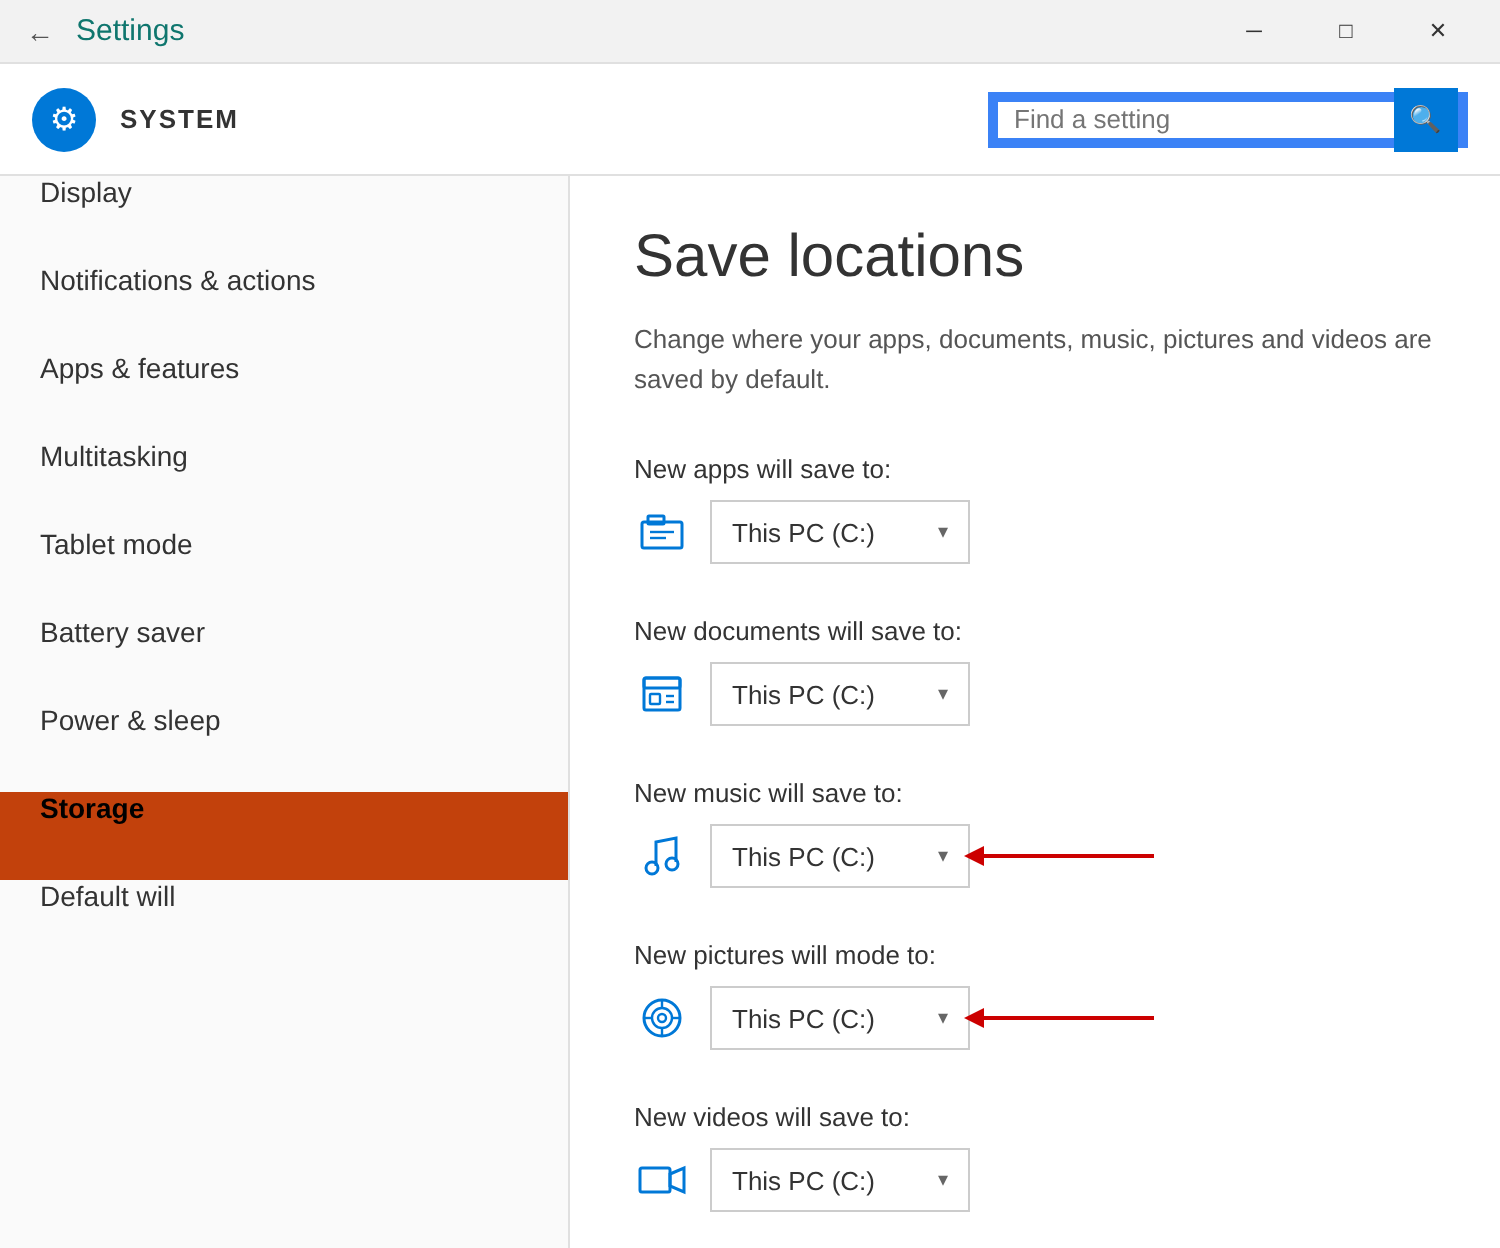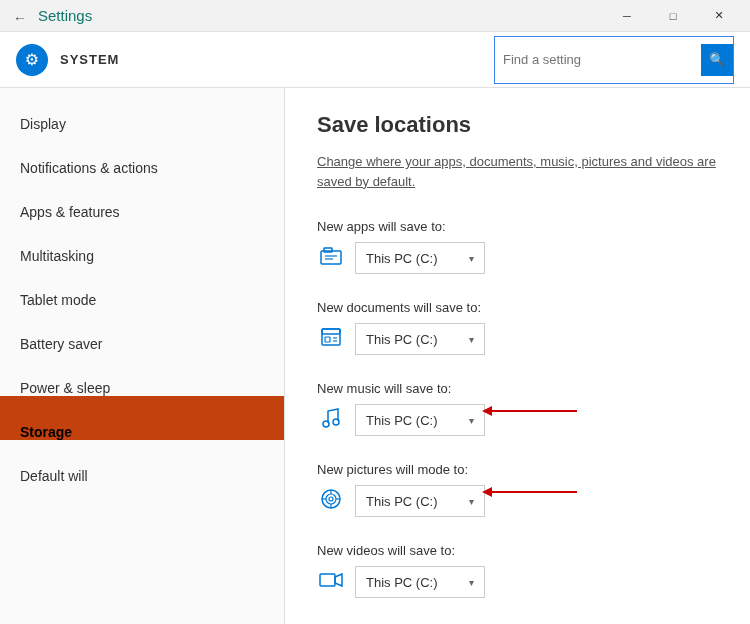--- a/index.html
+++ b/index.html
@@ -81,23 +81,23 @@
       font-size: 13px;
       font-weight: 600;
       letter-spacing: 1px;
       color: #333;
       text-align: right;
     }
     .search-box {
       margin-left: auto;
       display: flex;
       align-items: center;
-      border: 1px solid #3b82f6;
+      border: 5px solid #3b82f6;
       background: white;
-      height: 48px;
+      height: 28px;
       width: 240px;
     }
     .search-input {
       border: none;
       outline: none;
       padding: 0 8px;
       font-size: 13px;
       color: #aaa;
       width: 100%;
       background: transparent;
@@ -127,63 +127,63 @@
       width: 285px;
       background: #fafafa;
       border-right: 1px solid #e0e0e0;
       overflow-y: auto;
       flex-shrink: 0;
       position: relative;
     }
     .sidebar-item {
       height: 44px;
       display: flex;
-      align-items: flex-end;
+      align-items: flex-start;
       padding: 0 20px;
       cursor: pointer;
       color: #333;
       font-size: 14px;
     }
     .sidebar-item.active {
       background: #c2410c;
       color: #000;
       font-weight: bold;
     }
 
     
     .content {
       flex: 1;
       padding: 24px 32px;
       overflow-y: auto;
       background: white;
     }
     .content-title {
-      font-size: 22px;
-      font-weight: 700;
+      font-size: 30px;
+      font-weight: 400;
       color: #333;
       margin-bottom: 14px;
     }
     .content-description {
       font-size: 13px;
       color: #555;
       margin-bottom: 28px;
       line-height: 1.5;
-      text-decoration: underline;
     }
 
     .save-location-row {
       margin-bottom: 26px;
     }
     .save-location-label {
       font-size: 13px;
       color: #333;
       margin-bottom: 8px;
     }
     .save-location-control {
       display: flex;
+      align-items: center;
       position: relative;
     }
     .save-location-icon {
       width: 28px;
       height: 28px;
       display: flex;
       align-items: center;
       justify-content: center;
       color: #0078d7;
       font-size: 16px;

